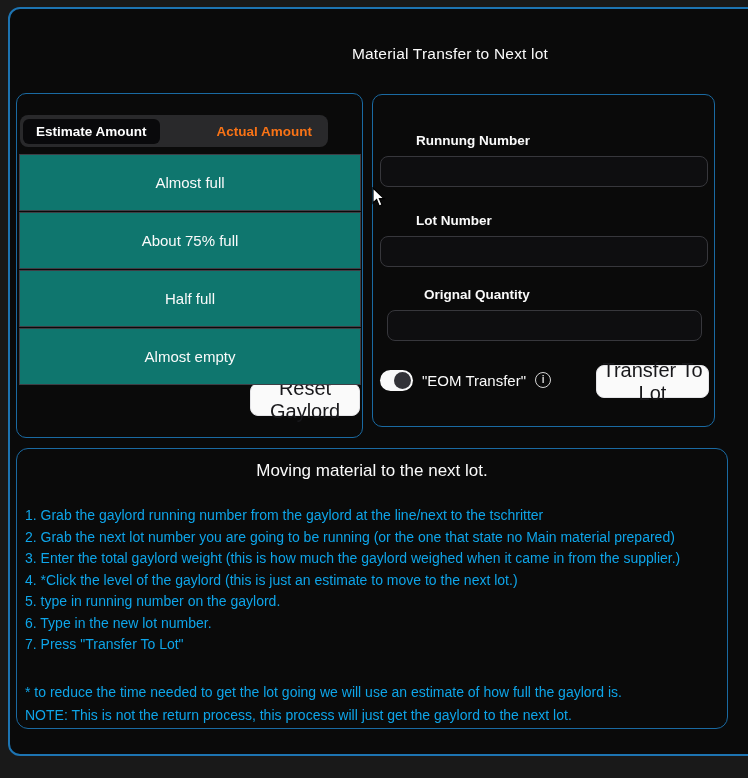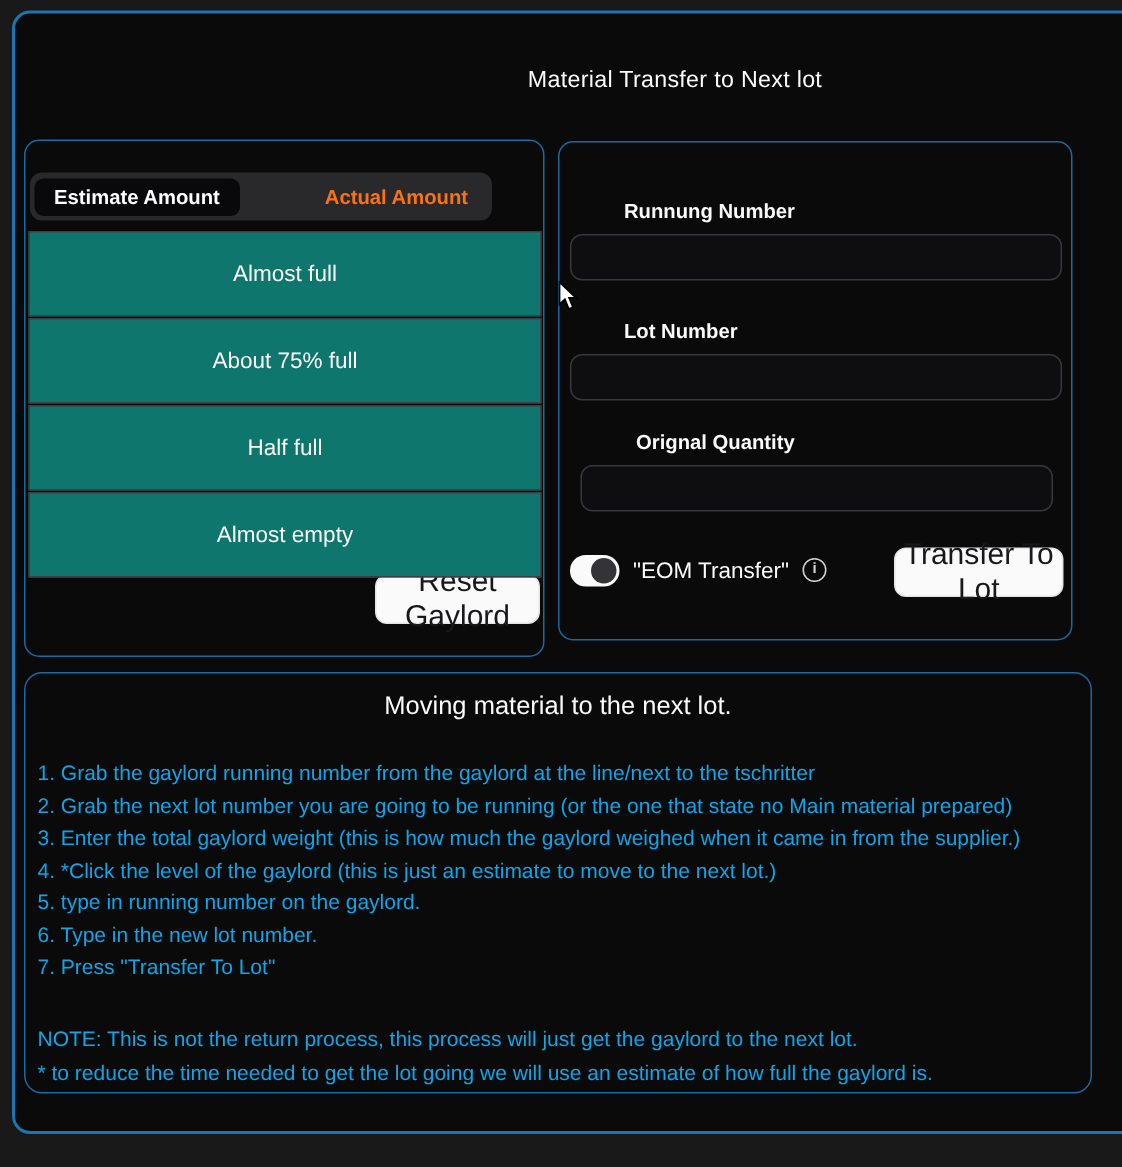--- a/index.html
+++ b/index.html
@@ -193,21 +193,21 @@
     <div class="abs steps">
       <p>1. Grab the gaylord running number from the gaylord at the line/next to the tschritter</p>
       <p>2. Grab the next lot number you are going to be running (or the one that state no Main material prepared)</p>
       <p>3. Enter the total gaylord weight (this is how much the gaylord weighed when it came in from the supplier.)</p>
       <p>4. *Click the level of the gaylord (this is just an estimate to move to the next lot.)</p>
       <p>5. type in running number on the gaylord.</p>
       <p>6. Type in the new lot number.</p>
       <p>7. Press "Transfer To Lot"</p>
     </div>
     <div class="abs notes">
+      <p>* to reduce the time needed to get the lot going we will use an estimate of how full the gaylord is.</p>
       <p>NOTE: This is not the return process, this process will just get the gaylord to the next lot.</p>
-      <p>* to reduce the time needed to get the lot going we will use an estimate of how full the gaylord is.</p>
     </div>
   </div>
 </div>
 
 <svg class="abs mouse-cursor" viewBox="0 0 14 21">
   <polygon points="1,1 1,16 4.6,12.6 7.2,19 10,17.8 7.4,11.6 12,11.6" fill="#ffffff" stroke="#000000" stroke-width="1.2"></polygon>
 </svg>
 
 </body></html>

